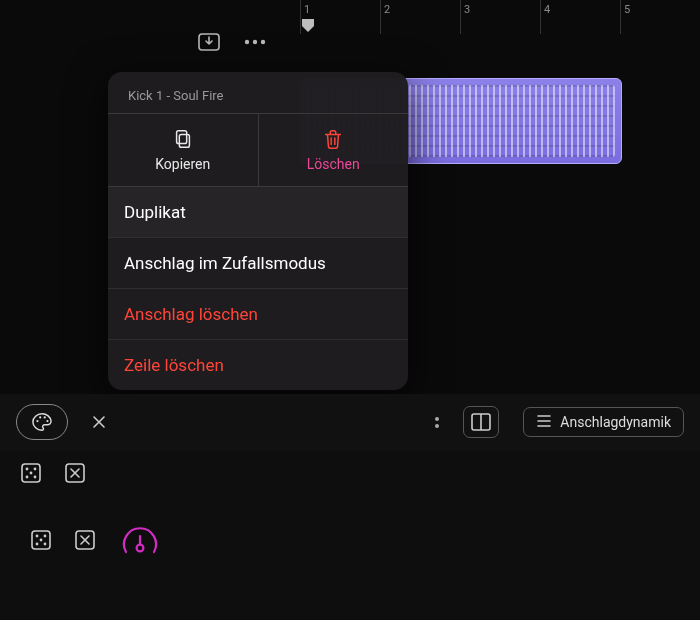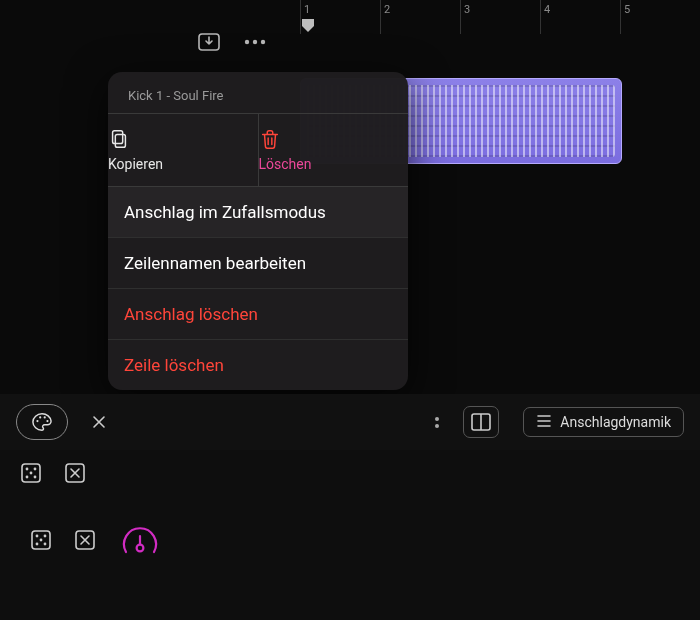--- a/index.html
+++ b/index.html
@@ -17,21 +17,21 @@
   
   .region{position:absolute;top:78px;left:300px;width:320px;height:84px;border-radius:6px;background:linear-gradient(180deg,#8c80e8 0%,#7b6de0 100%);border:1px solid #b6aaff;overflow:hidden}
   .region .wave{position:absolute;inset:6px;background:
     repeating-linear-gradient(90deg, rgba(255,255,255,.55) 0 2px, transparent 2px 6px),
     repeating-linear-gradient(0deg, rgba(0,0,0,.15) 0 2px, transparent 2px 10px);
     opacity:.9;border-radius:3px}
   
   .menu{position:absolute;top:72px;left:108px;width:300px;background:rgba(30,28,30,.985);border-radius:14px;box-shadow:0 10px 40px rgba(0,0,0,.7);padding-top:10px;overflow:hidden}
   .menu-title{font-size:13px;color:#9a9a9a;padding:6px 20px 10px}
   .menu-top{display:flex;border-top:1px solid #3a3a3a;border-bottom:1px solid #3a3a3a}
-  .menu-top-btn{flex:1;display:flex;flex-direction:column;justify-content:center;gap:6px;padding:14px 0;font-size:14px;color:#e8e8e8;cursor:pointer}
+  .menu-top-btn{flex:1;display:flex;flex-direction:column;align-items:center;justify-content:center;gap:6px;padding:14px 0;font-size:14px;color:#e8e8e8;cursor:pointer}
   .menu-top-btn:first-child{border-right:1px solid #3a3a3a}
   .menu-top-btn.danger{color:#ec4899}
   .menu-item{padding:15px 16px;font-size:17px;color:#fff;border-bottom:1px solid #2f2f2f;cursor:pointer}
   .menu-item:first-of-type{background:rgba(255,255,255,.04)}
   .menu-item.danger{color:#ff453a}
   .menu-item:last-child{border-bottom:none}
   
   .midbar{position:absolute;top:394px;left:0;right:0;height:56px;background:#111;display:flex;align-items:center;padding:0 16px;gap:14px}
   .pill{border:1.5px solid #888;border-radius:18px;padding:7px 14px;display:flex;align-items:center}
   .vdots{display:flex;flex-direction:column;gap:3px;margin-left:auto;margin-right:10px}
@@ -110,22 +110,22 @@
       <div class="menu-top-btn danger">
         <span>
           <svg width="22" height="22" viewBox="0 0 24 24" fill="none" stroke="#ff453a" stroke-width="1.6" stroke-linecap="round">
               <path d="M4 7h16M9 7V5a2 2 0 0 1 2-2h2a2 2 0 0 1 2 2v2M6 7l1 13a2 2 0 0 0 2 2h6a2 2 0 0 0 2-2l1-13M10 11v7M14 11v7"></path>
             </svg>
         </span>
         <span>Löschen</span>
       </div>
     </div>
     <div id="menu-items">
+        <div class="menu-item">Duplikat</div>
         <div class="menu-item">Anschlag im Zufallsmodus</div>
-        <div class="menu-item">Zeilennamen bearbeiten</div>
         <div class="menu-item danger">Anschlag löschen</div>
         <div class="menu-item danger">Zeile löschen</div>
       </div>
   </div>
 
   <div class="midbar">
     <div class="pill">
       <span>
         <svg width="22" height="20" viewBox="0 0 24 22" fill="none" stroke="#ddd" stroke-width="1.6">
             <path d="M12 2a10 9 0 1 0 0 18c2 0 2-2 1-3s0-3 2-3h3a4 4 0 0 0 4-4A10 9 0 0 0 12 2z"></path>

